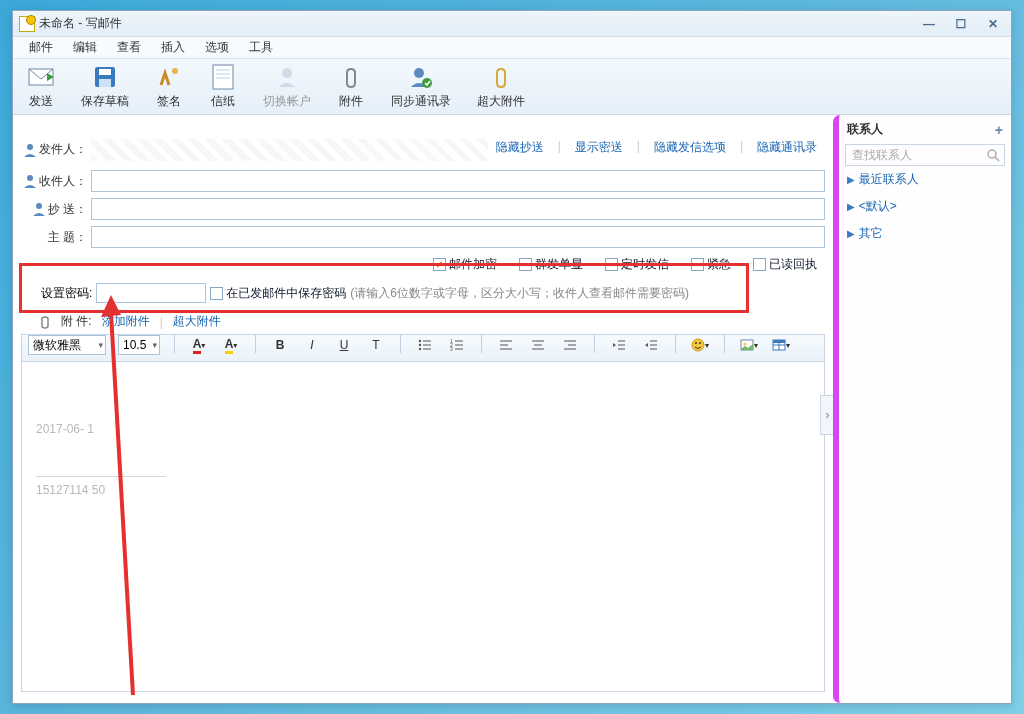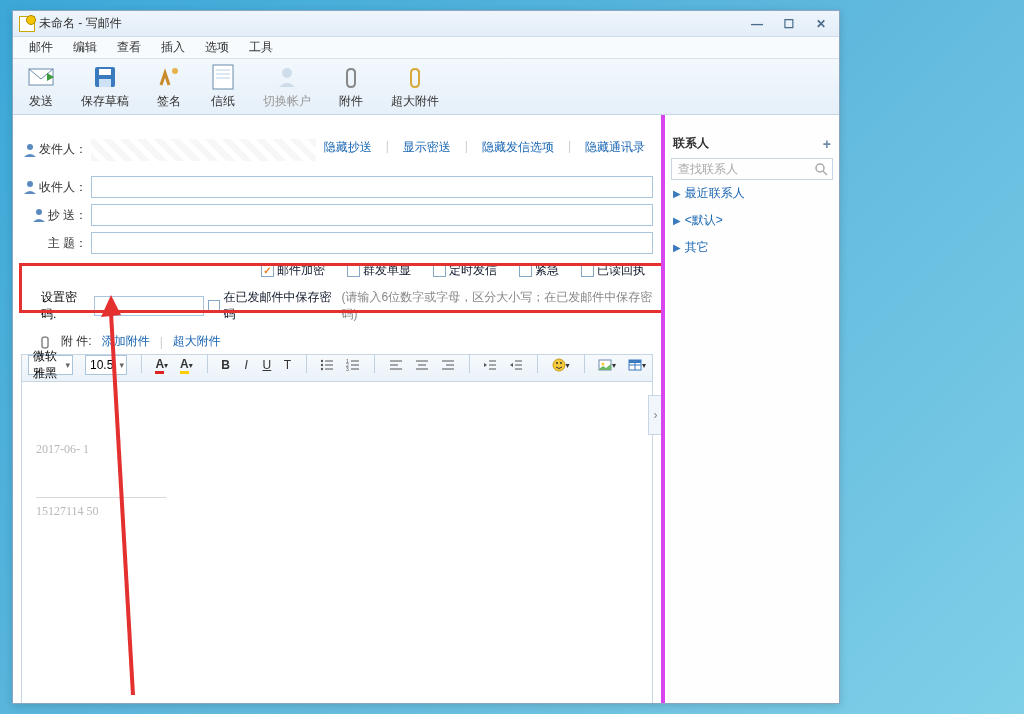--- a/index.html
+++ b/index.html
@@ -9,21 +9,21 @@
   background: linear-gradient(135deg, #3ba8d8 0%, #5fb8dd 50%, #7fcfe8 100%);
   width: 1024px;
   height: 714px;
   overflow: hidden;
   position: relative;
 }
 .window {
   position: absolute;
   left: 12px;
   top: 10px;
-  width: 828px;
+  width: 1000px;
   height: 694px;
   background: #fff;
   border: 1px solid #8aa6c1;
   box-shadow: 0 2px 8px rgba(0,0,0,0.15);
 }
 .titlebar {
   height: 26px;
   background: linear-gradient(#eef5fb, #e3eef8);
   display: flex;
   align-items: center;
@@ -97,23 +97,24 @@
   height: calc(100% - 104px);
 }
 .main-col {
   flex: 1;
   padding: 22px 8px 0 8px;
   position: relative;
   overflow: hidden;
 }
 .side-col {
   width: 178px;
-  border-left: 4px solid #d946ef;
+  border-left: 6px solid #d946ef;
   background: #fefefe;
-  padding: 18px 6px;
+  padding: 4px 6px;
+  border-radius: 7px;
 }
 .options-row {
   display: flex;
   justify-content: flex-end;
   gap: 14px;
   padding: 2px 8px 6px;
 }
 .opt-link { color: #1a66b3; cursor: pointer; }
 .field-row {
   display: flex;
@@ -234,21 +235,20 @@
 }
 .fmt-sep { width: 1px; height: 18px; background: #c0d0e0; margin: 0 2px; }
 .editor {
   border: 1px solid #c8d6e3;
   border-top: none;
   height: 330px;
   background: #fff;
   padding: 10px 14px;
   color: #b8b8b8;
   overflow: auto;
-  font-family: Liberation Serif, serif;
 }
 .editor .sig-line {
   border-top: 1px solid #d8d8d8;
   margin-top: 40px;
   padding-top: 6px;
   width: 130px;
 }
 .side-header {
   display: flex;
   justify-content: space-between;
@@ -376,20 +376,31 @@
     <div class="tool-btn">
       <div class="tool-icon">
         <svg width="20" height="24">
             <path d="M14 6 L14 18 Q14 22 10 22 Q6 22 6 18 L6 8 Q6 4 10 4 Q14 4 14 8" fill="none" stroke="#888" stroke-width="2"></path>
           </svg>
       </div>
       <span>附件</span>
     </div>
     <div class="tool-btn">
       <div class="tool-icon">
+        <svg width="24" height="24">
+            <circle cx="10" cy="8" r="5" fill="#5a8abf"></circle>
+            <path d="M2 22 Q10 14 18 22" fill="#5a8abf"></path>
+            <circle cx="18" cy="18" r="5" fill="#3d9b3d"></circle>
+            <path d="M16 18 L18 20 L21 16" stroke="#fff" stroke-width="1.5" fill="none"></path>
+          </svg>
+      </div>
+      <span>同步通讯录</span>
+    </div>
+    <div class="tool-btn">
+      <div class="tool-icon">
         <svg width="20" height="24">
             <path d="M14 6 L14 18 Q14 22 10 22 Q6 22 6 18 L6 8 Q6 4 10 4 Q14 4 14 8" fill="none" stroke="#d8a838" stroke-width="2"></path>
           </svg>
       </div>
       <span>超大附件</span>
     </div>
   </div>
 
   <div class="body-area">
     <div class="main-col">
@@ -406,21 +417,21 @@
           <span class="opt-link">隐藏抄送</span>
           <span style="color:#ccc;">|</span>
           <span class="opt-link">显示密送</span>
           <span style="color:#ccc;">|</span>
           <span class="opt-link">隐藏发信选项</span>
           <span style="color:#ccc;">|</span>
           <span class="opt-link">隐藏通讯录</span>
         </div>
       </div>
 
-      <div class="field-row" style="margin-top:14px;justify-content:center;">
+      <div class="field-row" style="margin-top:8px;justify-content:center;">
         <div class="field-label">
           <svg class="person-icon" viewBox="0 0 14 14">
               <circle cx="7" cy="4" r="3" fill="#5a8abf"></circle>
               <path d="M1 14 Q7 8 13 14" fill="#5a8abf"></path>
             </svg><span>收件人：</span>
         </div>
         <input class="field-input" style="">
       </div>
 
       <div class="field-row">
@@ -461,21 +472,21 @@
           </label>
       </div>
 
       <div class="pwd-row">
         <span>设置密码:</span>
         <input class="pwd-input" style="">
         <label class="chk-item">
             <span class="chk-box"></span>
             <span>在已发邮件中保存密码</span>
           </label>
-        <span class="pwd-hint">(请输入6位数字或字母，区分大小写；在已发邮件中保存密码)</span>
+        <span class="pwd-hint">(请输入6位数字或字母，区分大小写；收件人查看邮件需要密码)</span>
       </div>
 
       <div class="attach-row">
         <svg width="12" height="14">
             <path d="M9 3 L9 11 Q9 13 6 13 Q3 13 3 11 L3 4 Q3 2 6 2 Q9 2 9 4" fill="none" stroke="#888" stroke-width="1.5"></path>
           </svg>
         <span>附 件:</span>
         <span class="attach-link">添加附件</span>
         <span style="color:#ccc;">|</span>
         <span class="attach-link">超大附件</span>

